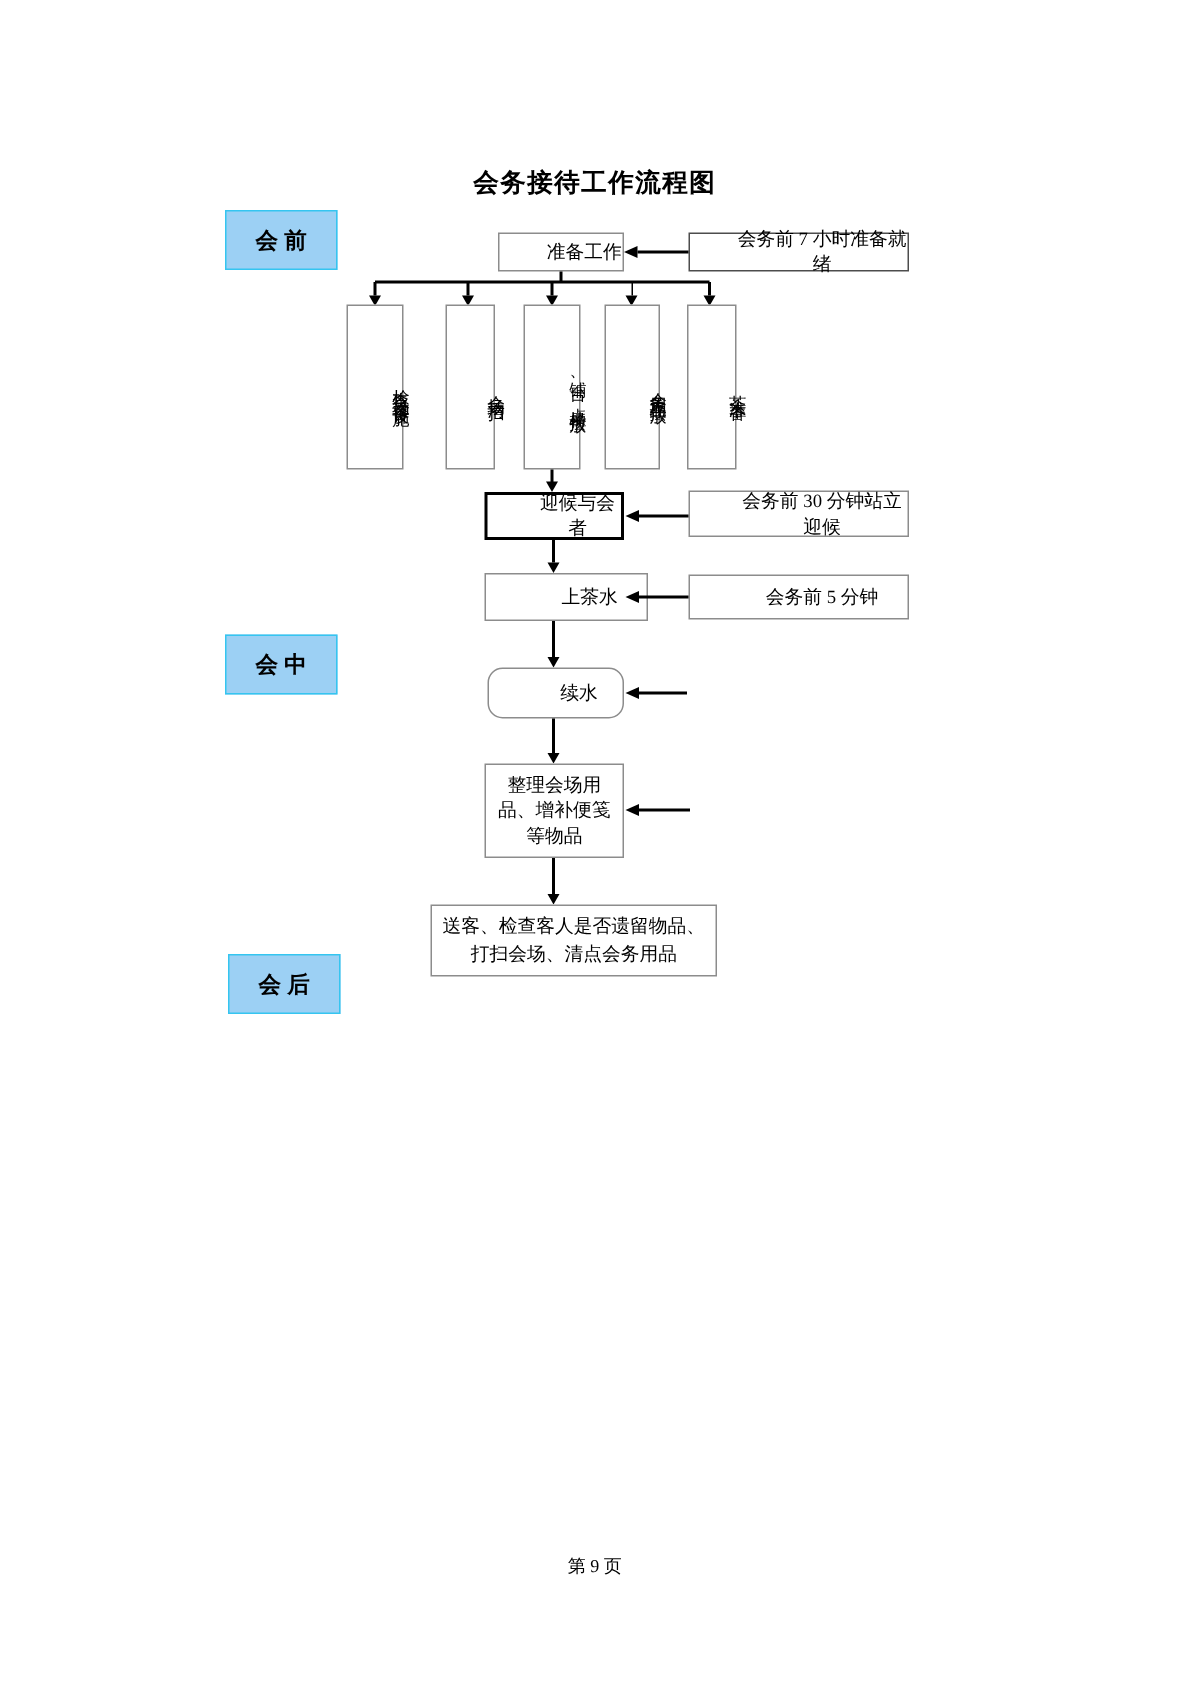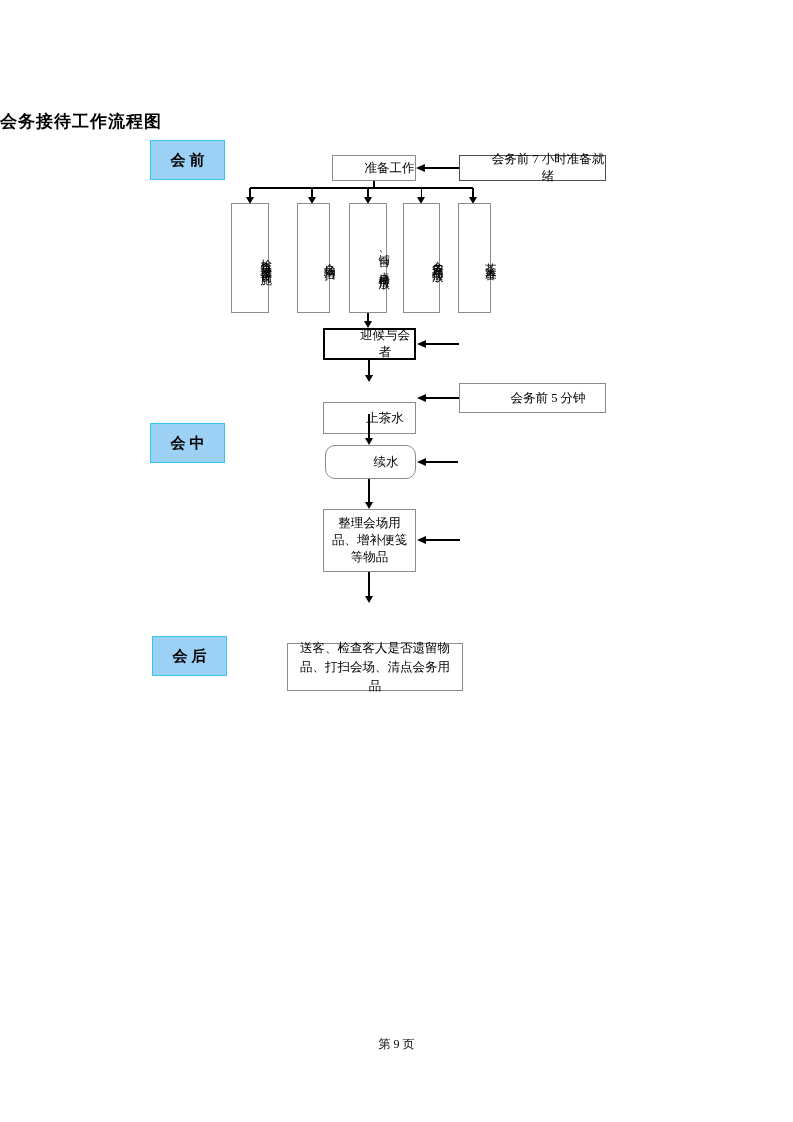--- a/index.html
+++ b/index.html
@@ -1,18 +1,18 @@
 <!DOCTYPE html>
 <html><head>
 <meta charset="utf-8">
 <style>
   html,body{margin:0;padding:0;background:#ffffff;}
   .page{position:relative;width:793px;height:1122px;background:#ffffff;color:#000;
         font-family:"Liberation Serif",serif;overflow:hidden;margin:0 auto;}
-  .title{position:absolute;left:0;right:0;top:110px;
+  .title{position:absolute;left:0;right:0;top:110px;text-align:center;
          font-family:"Liberation Sans",sans-serif;font-weight:bold;font-size:17px;letter-spacing:1px;}
   .stage{position:absolute;width:75px;height:40px;background:var(--stage-fill,#9CD0F4);
          border:1px solid var(--stage-border,#35C5F0);box-sizing:border-box;
          display:flex;align-items:center;justify-content:center;
          font-family:"Liberation Sans",sans-serif;font-weight:bold;font-size:15px;text-align:center;}
   .fbox{position:absolute;border:1px solid var(--box-border,#8C8C8C);box-sizing:border-box;
         display:flex;align-items:center;justify-content:center;text-align:center;
         font-size:12.5px;line-height:1.35;background:#fff;padding-left:31px;}
   .fbox.dark{border-color:#4d4d4d;}
   .fbox.bold-border{border:2px solid #000;}
@@ -58,27 +58,28 @@
   <div class="fbox vbox" style="left:231px;top:203px;width:38px;height:110px;">检查会场设备设施</div>
   <div class="fbox vbox" style="left:297px;top:203px;width:30px;height:110px;">会场清扫</div>
   <div class="fbox vbox" style="left:349px;top:203px;width:38px;height:110px;">铺台、桌椅摆放</div>
   <div class="fbox vbox" style="left:403px;top:203px;width:37px;height:110px;">会务用品摆放</div>
   <div class="fbox vbox" style="left:458px;top:203px;width:30px;height:110px;">茶头准备</div>
 
   <div class="vline" style="left:367.25px;top:313px;height:9px;"></div>
   <div class="arr-down" style="left:363.5px;top:321px;"></div>
 
   <div class="fbox bold-border" style="left:323px;top:328px;width:93px;height:32px;">迎候与会者</div>
+  <div class="fbox" style="left:459px;top:327px;width:147px;height:31px;">会务前 30 分钟站立迎候</div>
   <div class="hline" style="left:425px;top:343px;width:34px;"></div>
   <div class="arr-left" style="left:417px;top:340px;"></div>
 
   <div class="vline" style="left:368.25px;top:360px;height:15px;"></div>
   <div class="arr-down" style="left:364.5px;top:375px;"></div>
 
-  <div class="fbox" style="left:323px;top:402px;width:93px;height:32px;">上茶水</div>
+  <div class="fbox" style="left:323px;top:382px;width:109px;height:32px;">上茶水</div>
   <div class="fbox" style="left:459px;top:383px;width:147px;height:30px;">会务前 5 分钟</div>
   <div class="hline" style="left:425px;top:397px;width:34px;"></div>
   <div class="arr-left" style="left:417px;top:394px;"></div>
 
   <div class="vline" style="left:368.25px;top:414px;height:25px;"></div>
   <div class="arr-down" style="left:364.5px;top:438px;"></div>
 
   <div class="fbox" style="left:325px;top:445px;width:91px;height:34px;border-radius:10px;">续水</div>
   <div class="hline" style="left:426px;top:461px;width:32px;"></div>
   <div class="arr-left" style="left:417px;top:458px;"></div>
@@ -86,17 +87,17 @@
   <div class="vline" style="left:368.25px;top:479px;height:24px;"></div>
   <div class="arr-down" style="left:364.5px;top:502px;"></div>
 
   <div class="fbox" style="left:323px;top:509px;width:93px;height:63px;padding:13px 4px;">整理会场用品、增补便笺等物品</div>
   <div class="hline" style="left:425px;top:539px;width:35px;"></div>
   <div class="arr-left" style="left:417px;top:536px;"></div>
 
   <div class="vline" style="left:368.25px;top:572px;height:24px;"></div>
   <div class="arr-down" style="left:364.5px;top:596px;"></div>
 
-  <div class="fbox" style="left:287px;top:603px;width:176px;height:48px;padding:3px 6px;line-height:19px;margin-top:40px;">送客、检查客人是否遗留物品、打扫会场、清点会务用品</div>
+  <div class="fbox" style="left:287px;top:603px;width:191px;height:48px;padding:3px 6px;line-height:19px;">送客、检查客人是否遗留物品、打扫会场、清点会务用品</div>
 
   <div class="footer">第 9 页</div>
 
 </div>
 
 </body></html>

